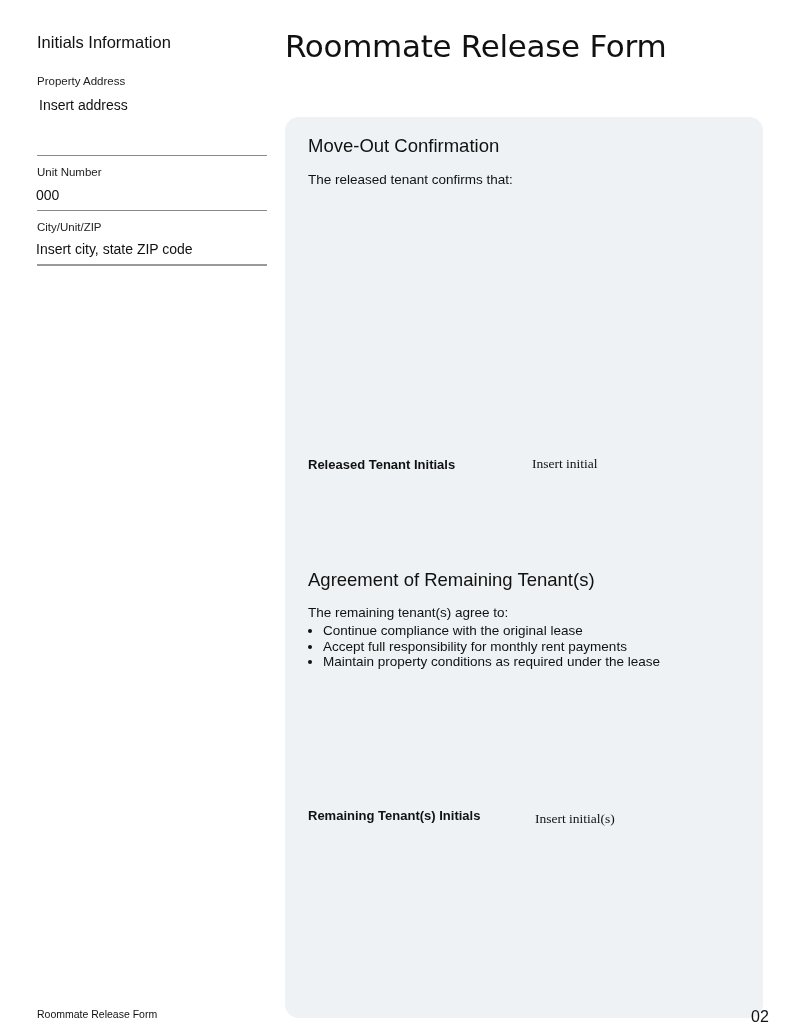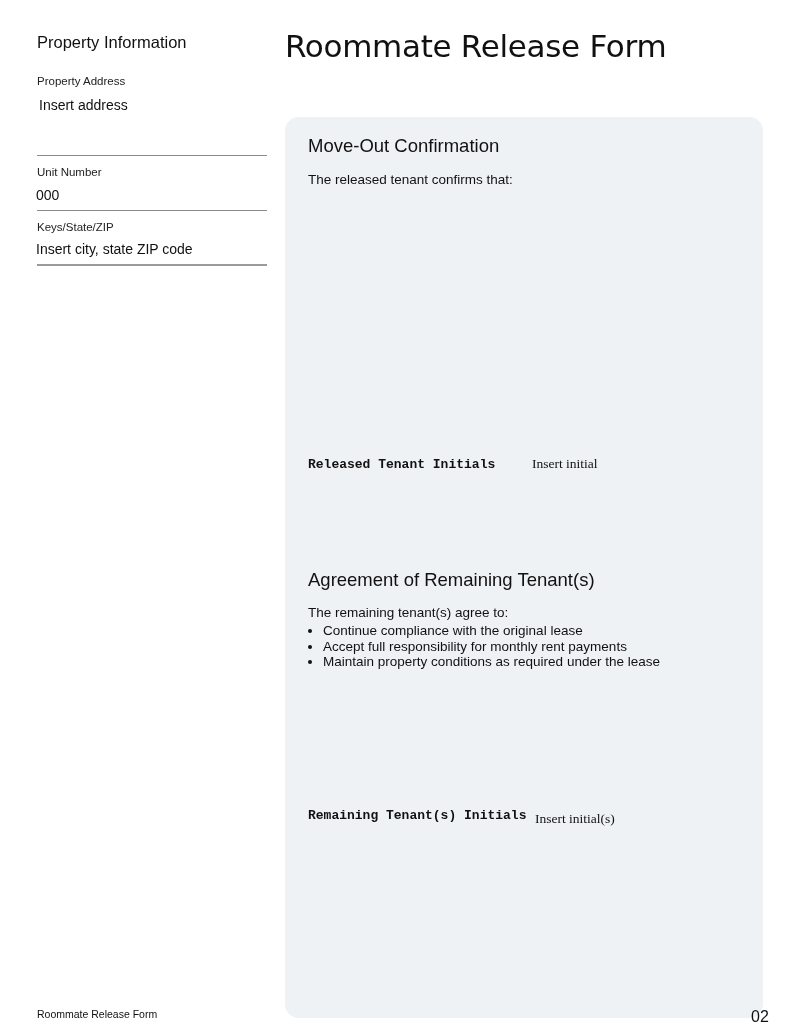--- a/index.html
+++ b/index.html
@@ -17,41 +17,41 @@
 
   
   .page-title { left: 285px; top: 28px; font-size: 31px; letter-spacing: -0.3px; color: #111; font-family: "DejaVu Sans", sans-serif; font-weight: 400; }
 
   
   .card { left: 285px; width: 478px; background: #eff2f5; border-radius: 14px; }
   .card-heading { position: absolute; left: 23px; font-size: 18.5px; color: #111; }
   .card-intro { position: absolute; left: 23px; font-size: 13.5px; color: #111; }
   .card-list { position: absolute; left: 23px; margin: 0; padding: 0 0 0 15px; font-size: 13.5px; line-height: 15.7px; color: #111; }
   .card-list li { padding-left: 0; }
-  .init-label { position: absolute; left: 23px; font-size: 13px; font-weight: 700; color: #111; font-family: Liberation Mono, monospace; }
+  .init-label { position: absolute; left: 23px; font-size: 13px; font-weight: 700; color: #111; }
   .init-value { position: absolute; font-size: 13.5px; color: #111; font-family: Liberation Serif, serif; }
 
   
   .footer-left { left: 37px; top: 1008px; font-size: 10.5px; color: #111; }
   .footer-right { left: 751px; top: 1008px; font-size: 16px; color: #111; }
 </style>
 </head>
 <body>
 
-<div class="abs side-title">Property Information</div>
+<div class="abs side-title">Initials Information</div>
 
 <div class="abs field-label" style="top:75px;">Property Address</div>
 <div class="abs field-value" style="left:39px; top:97px;">Insert address</div>
 <div class="abs field-line" style="top:155px;"></div>
 
 <div class="abs field-label" style="top:166px;">Unit Number</div>
 <div class="abs field-value" style="left:36px; top:187px;">000</div>
 <div class="abs field-line" style="top:210px;"></div>
 
-<div class="abs field-label" style="top:221px;">Keys/State/ZIP</div>
+<div class="abs field-label" style="top:221px;">City/Unit/ZIP</div>
 <div class="abs field-value" style="left:36px; top:241px;">Insert city, state ZIP code</div>
 <div class="abs field-line" style="top:264px; height:2px; background:#9a9a9a;"></div>
 
 <div class="abs page-title">Roommate Release Form</div>
 
 <div class="abs card" style="top:117px; height:472px;">
   <div class="card-heading" style="top:18px;">Move-Out Confirmation</div>
   <div class="card-intro" style="top:55px;">The released tenant confirms that:</div>
   <div class="init-label" style="top:340px;">Released Tenant Initials</div>
   <div class="init-value" style="left:247px; top:339px;">Insert initial</div>

